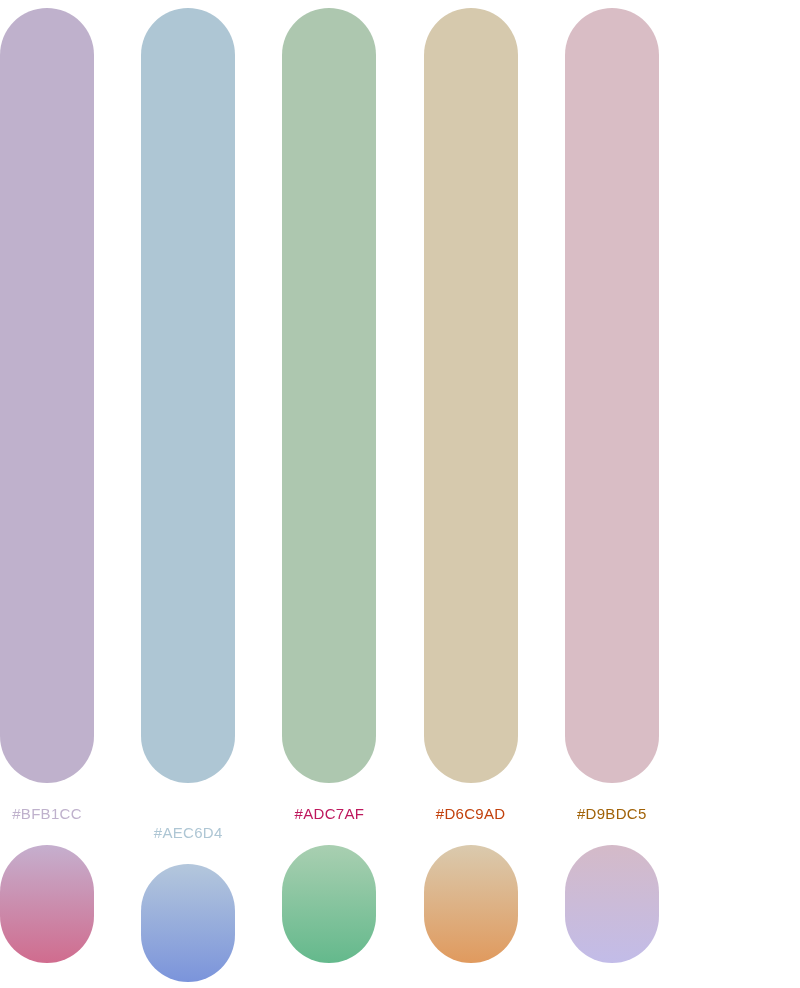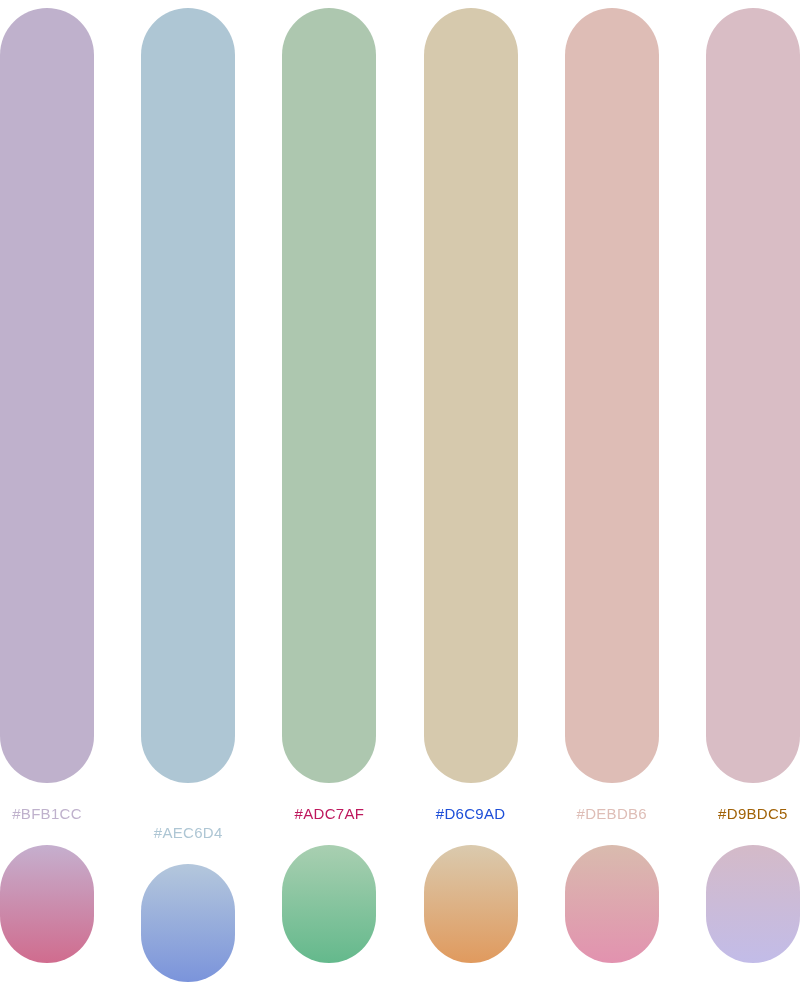--- a/index.html
+++ b/index.html
@@ -96,29 +96,24 @@
     </div>
 
     <div class="column">
       <div class="bar" style="background-color: rgb(173, 199, 175);"></div>
       <div class="hex-label" style="color: #be185d;">#ADC7AF</div>
       <div class="swatch" style="background: linear-gradient(rgb(169, 207, 177) 0%, rgb(100, 185, 140) 100%);"></div>
     </div>
 
     <div class="column">
       <div class="bar" style="background-color: rgb(214, 201, 173);"></div>
-      <div class="hex-label" style="color: #1d4ed8;">#D6C9AD</div>
+      <div class="hex-label" style="color: #c2410c;">#D6C9AD</div>
       <div class="swatch" style="background: linear-gradient(rgb(218, 202, 174) 0%, rgb(224, 154, 94) 100%);"></div>
     </div>
 
-    <div class="column">
-      <div class="bar" style="background-color: rgb(222, 189, 182);"></div>
-      <div class="hex-label" style="color: rgb(222, 189, 182);">#DEBDB6</div>
-      <div class="swatch" style="background: linear-gradient(rgb(217, 187, 174) 0%, rgb(226, 146, 175) 100%);"></div>
-    </div>
 
     <div class="column">
       <div class="bar" style="background-color: rgb(217, 189, 197);"></div>
       <div class="hex-label" style="color: #a16207;">#D9BDC5</div>
       <div class="swatch" style="background: linear-gradient(rgb(212, 186, 200) 0%, rgb(194, 188, 232) 100%);"></div>
     </div>
 
   </div>
 </div>
 

